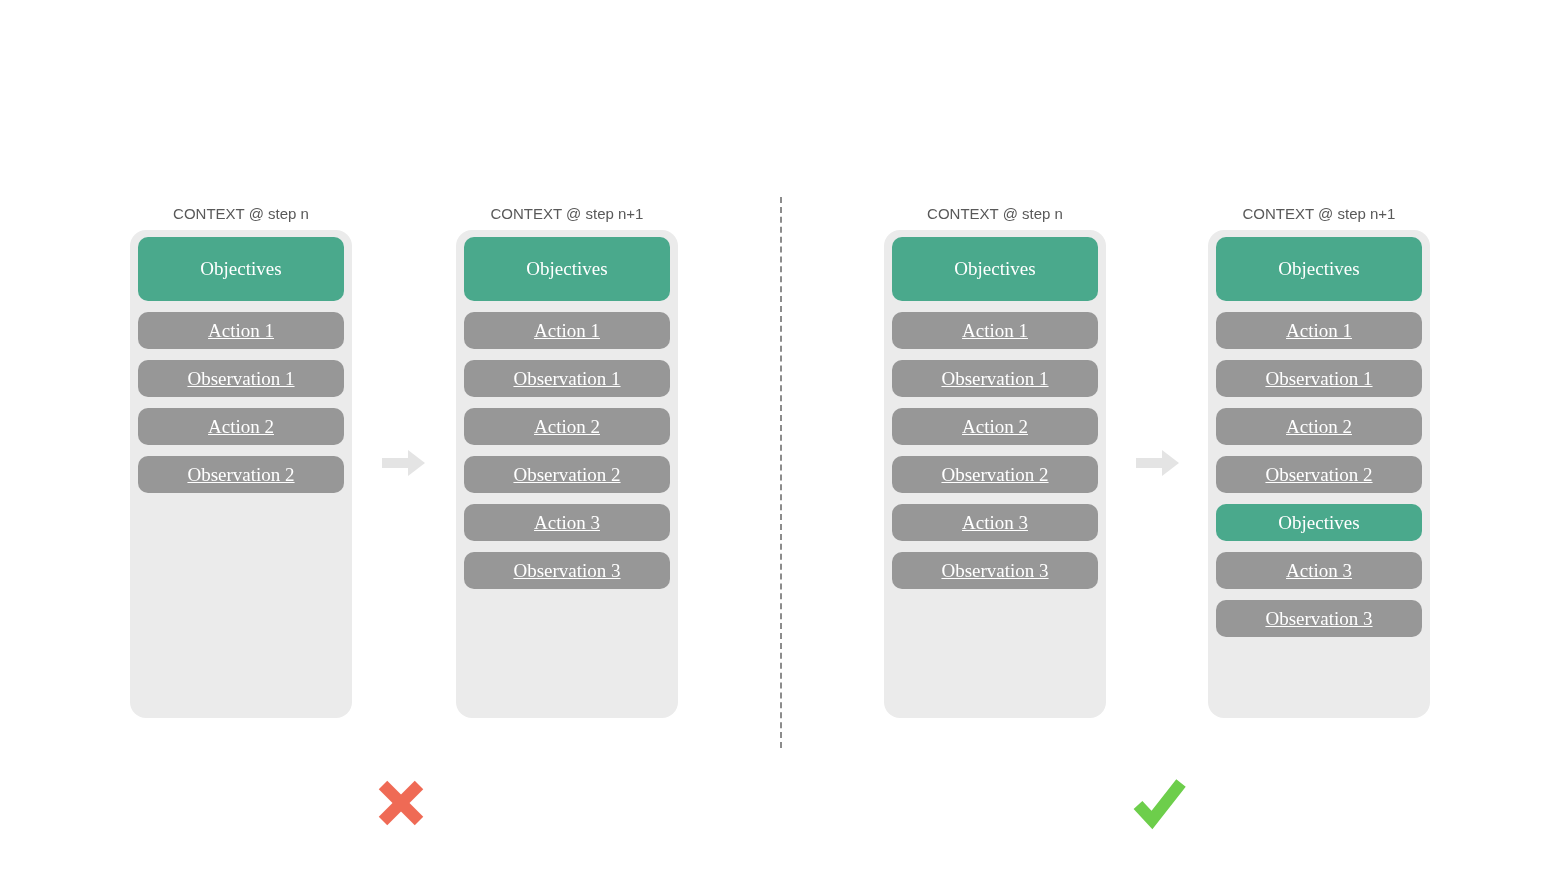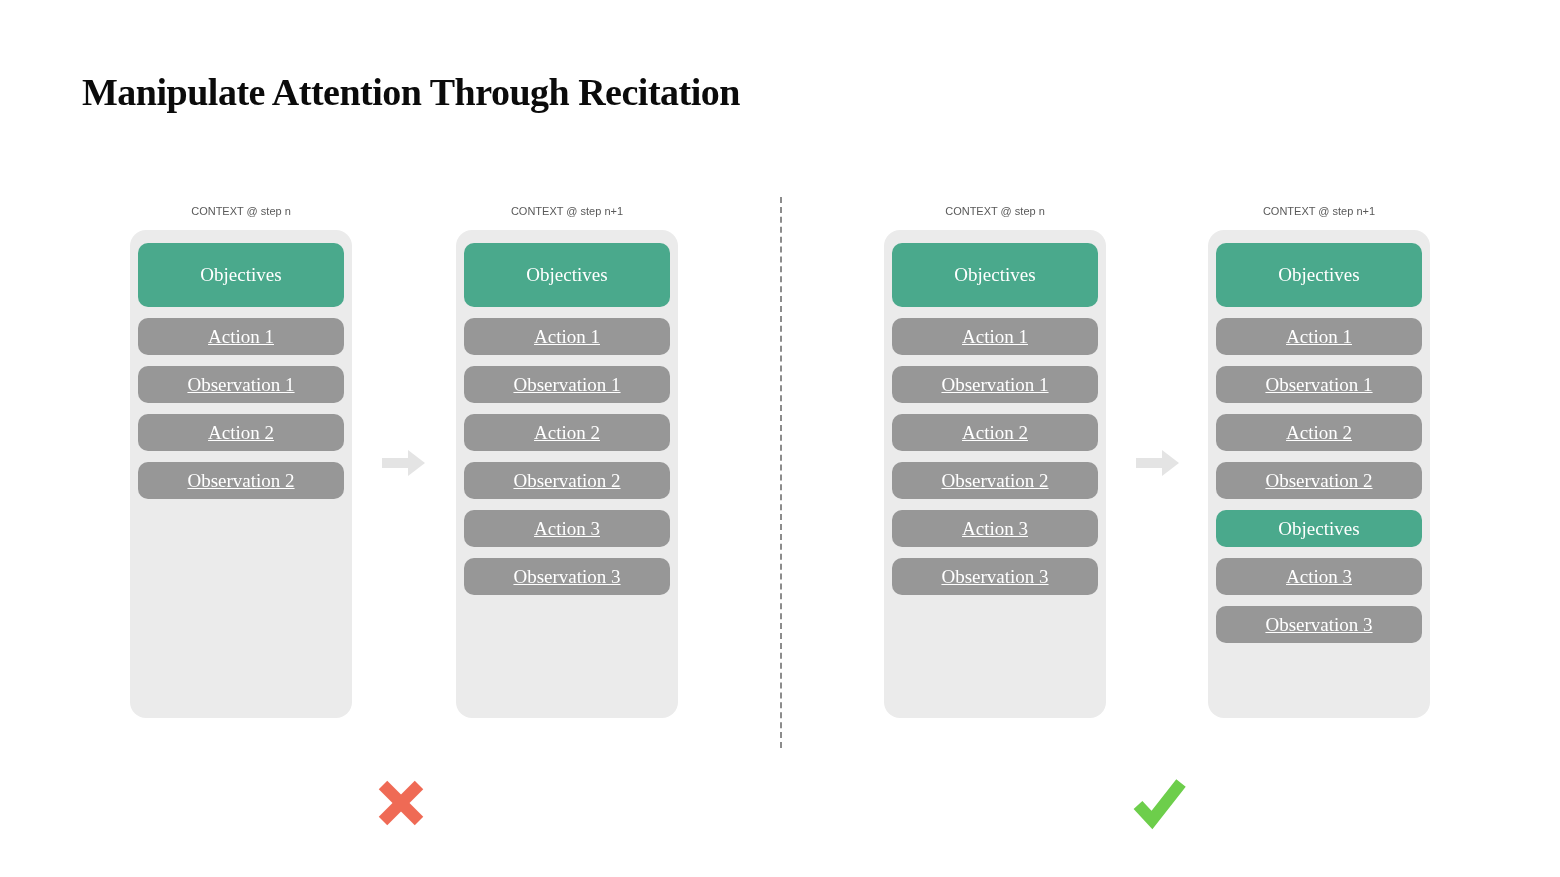--- a/index.html
+++ b/index.html
@@ -17,26 +17,26 @@
     font-weight: 700; font-size: 38px; color: #0b0b0b;
     letter-spacing: -0.5px; white-space: nowrap;
   }
 
   .context-panel {
     position: absolute; top: 230px; width: 222px; height: 488px;
     background: var(--panel-bg); border-radius: 16px;
   }
   .context-label {
     position: absolute; top: 205px; width: 222px;
-    text-align: center; font-size: 11px; color: var(--label-color);
+    text-align: center; font-size: 15px; color: var(--label-color);
     white-space: nowrap;
   }
   .pill-stack {
     display: flex; flex-direction: column; gap: 11px;
-    padding: 13px 8px;
+    padding: 7px 8px;
   }
   .pill {
     height: 37px; border-radius: 10px;
     display: flex; align-items: center; justify-content: center;
     font-family: "Liberation Serif", serif;
     font-size: 19px; color: #ffffff;
   }
   .pill.tall { height: 64px; }
   .pill.objectives { background: var(--objective-green); }
   .pill.step { background: var(--step-gray); text-decoration: underline; }
@@ -46,21 +46,20 @@
     position: absolute; left: 780px; top: 197px; height: 551px; width: 0;
     border-left: 2px dashed var(--divider-gray);
   }
   .verdict { position: absolute; }
 </style>
 </head>
 <body>
 
 <div class="stage">
 
-  <h1 class="page-title">Manipulate Attention Through Recitation</h1>
 
   <div id="columns-root">
       <div class="context-label" style="left: 130px;">CONTEXT @ step n</div>
       <div class="context-panel" style="left: 130px;">
         <div class="pill-stack">
           <div class="pill objectives tall">Objectives</div>
           <div class="pill step">Action 1</div>
           <div class="pill step">Observation 1</div>
           <div class="pill step">Action 2</div>
           <div class="pill step">Observation 2</div>

